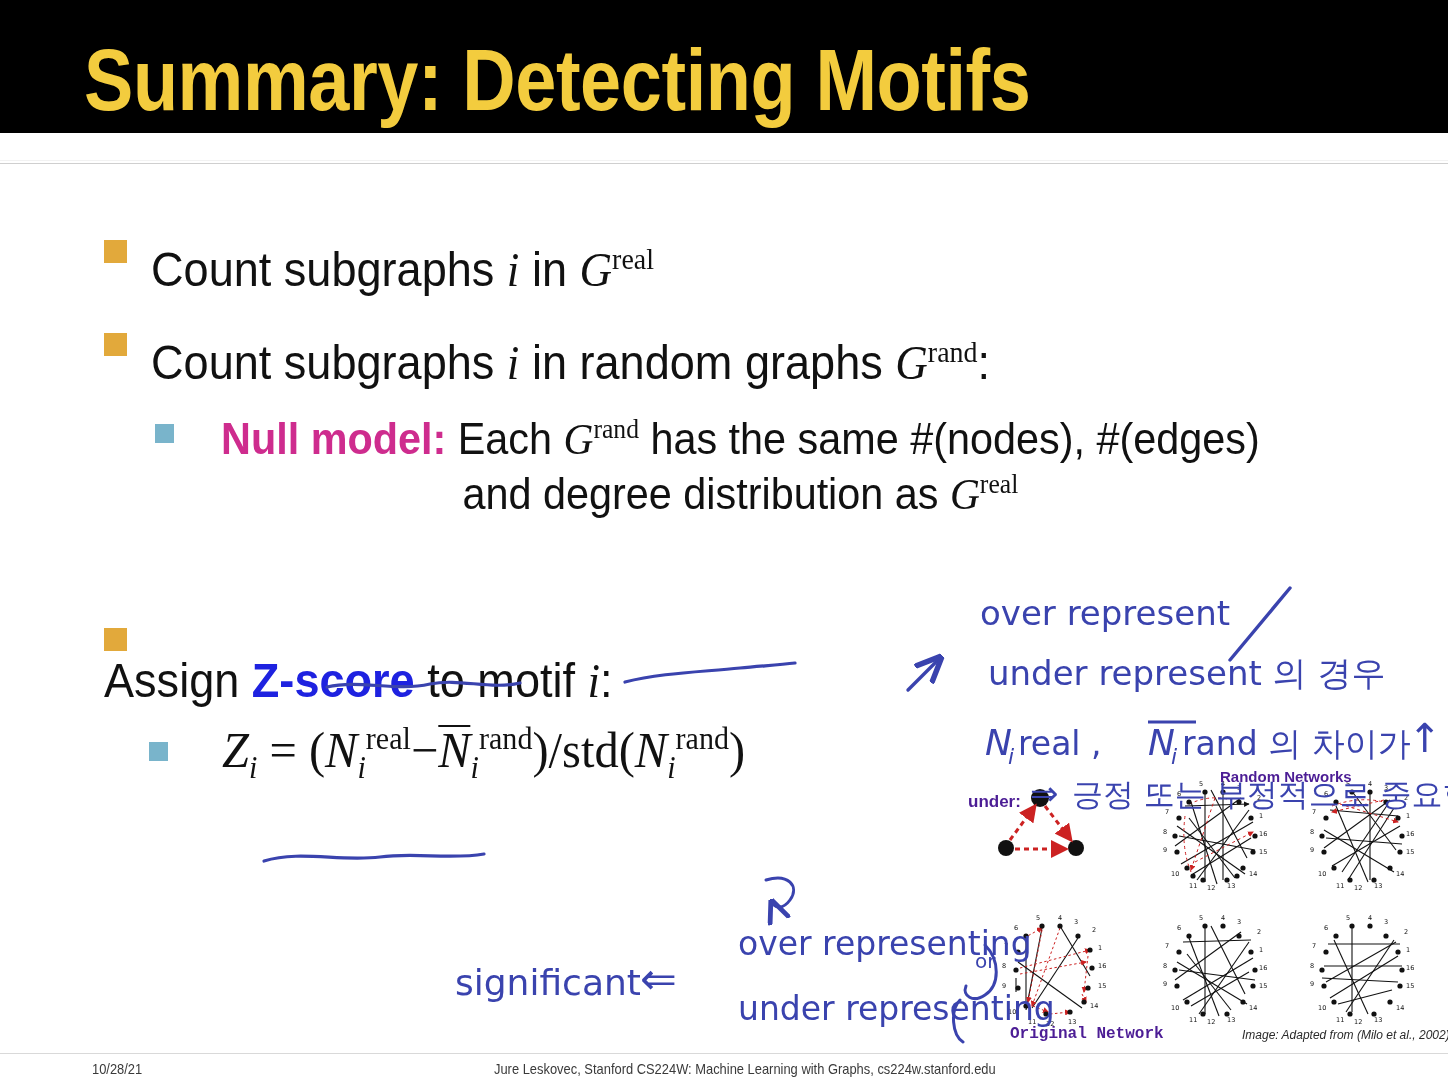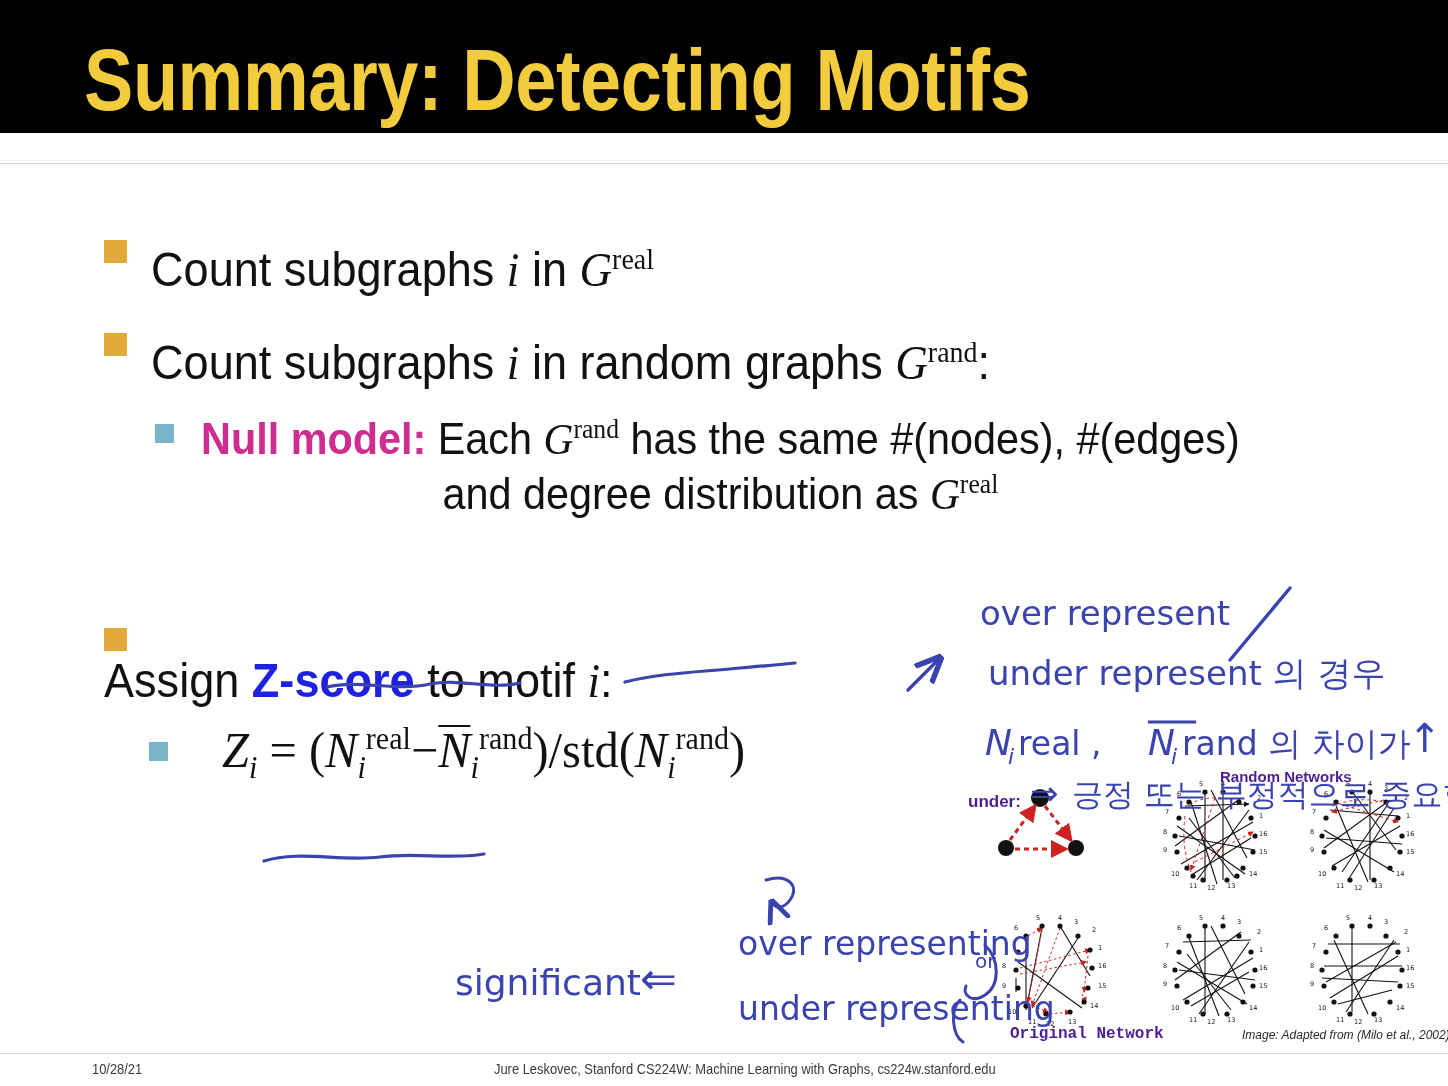--- a/index.html
+++ b/index.html
@@ -140,21 +140,21 @@
     <div class="row" style="left:104px;top:72px;">
       <div class="bullet-sq"></div>
       <div class="l1"><span>Count subgraphs </span><span class="mathi">i</span><span> in </span><span class="mathG">G</span><span class="sup">real</span></div>
     </div>
 
     <div class="row" style="left:104px;top:152px;margin-top:13px;">
       <div class="bullet-sq"></div>
       <div class="l1"><span>Count subgraphs </span><span class="mathi">i</span><span> in random graphs </span><span class="mathG">G</span><span class="sup">rand</span><span>:</span></div>
     </div>
 
-    <div class="row" style="left:155px;top:244px;width:1180px;">
+    <div class="row" style="left:155px;top:244px;width:1180px;gap:20px;">
       <div class="bullet-sq sub" style="margin-top:12px;"></div>
       <div class="l2" style="width:1120px;"><span class="pink">Null model:</span><span> Each </span><span class="mathG">G</span><span class="sup">rand</span><span> has the same #(nodes), #(edges) and degree distribution as </span><span class="mathG">G</span><span class="sup">real</span></div>
     </div>
 
     <div class="row" style="left:104px;top:460px;flex-direction:column;">
       <div class="bullet-sq"></div>
       <div class="l1"><span>Assign </span><span class="blue">Z-score</span><span> to motif </span><span class="mathi">i</span><span>:</span></div>
     </div>
 
     <div class="row" style="left:149px;top:552px;gap:34px;">

